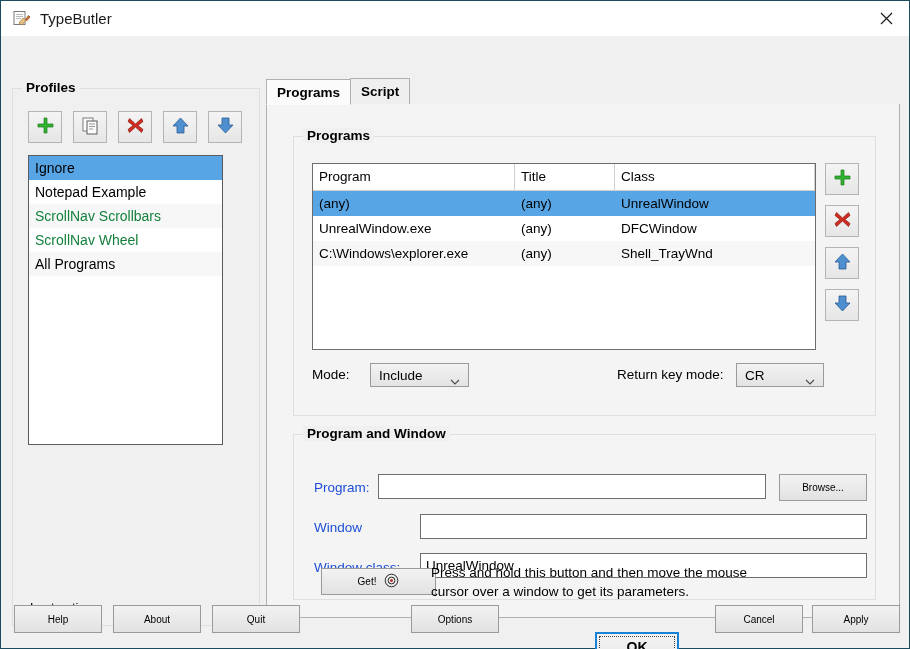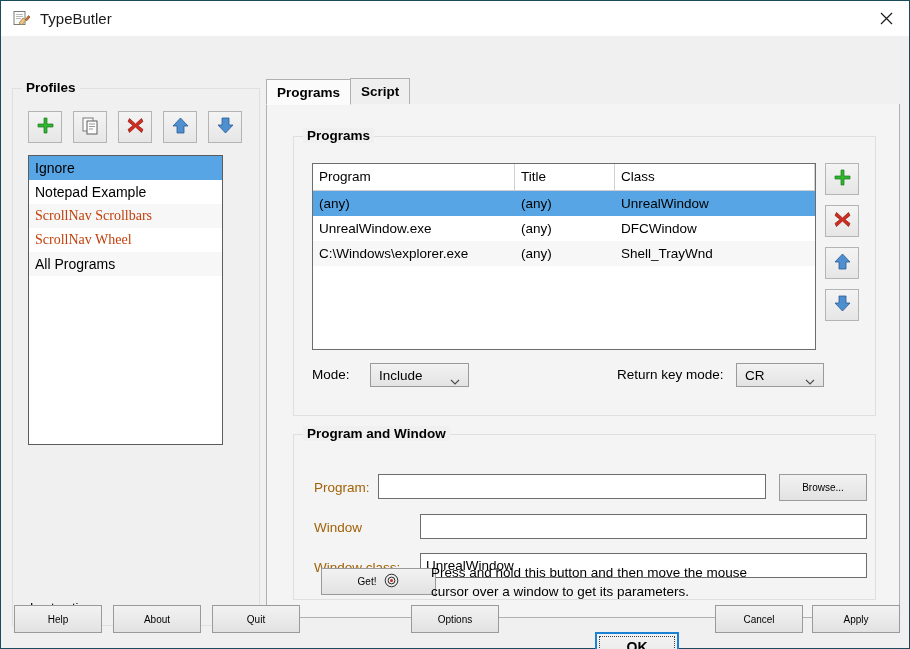--- a/index.html
+++ b/index.html
@@ -101,21 +101,21 @@
     height: 24px;
     line-height: 24px;
     padding-left: 6px;
     font-size: 14px;
     white-space: nowrap;
     overflow: hidden;
     color: #000;
     background: #ffffff;
   }
   .list-row.alt { background: #f7f7f7; }
-  .list-row.disabled { color: #c2410c; font-family: Liberation Serif, serif; }
+  .list-row.disabled { color: #15803d; }
   .list-row.selected { background: #57a5e4; color: #000; }
   .last-active {
     position: absolute;
     left: 17px; bottom: 10px;
     font-size: 13px;
   }
   
   .tabstrip {
     position: absolute;
     left: 265px; top: 43px;
@@ -220,21 +220,21 @@
   .combo .chev {
     position: absolute;
     right: 8px; top: 50%;
     margin-top: -2px;
   }
   
   #pw-group { left: 26px; top: 330px; width: 583px; height: 166px; }
   .field-label {
     position: absolute;
     font-size: 13.5px;
-    color: #a16207;
+    color: #1d4ed8;
   }
   .textbox {
     position: absolute;
     background: #ffffff;
     border: 1px solid #6d6d6d;
     height: 25px;
     line-height: 23px;
     padding: 0 5px;
     font-size: 13.5px;
     color: #000;

